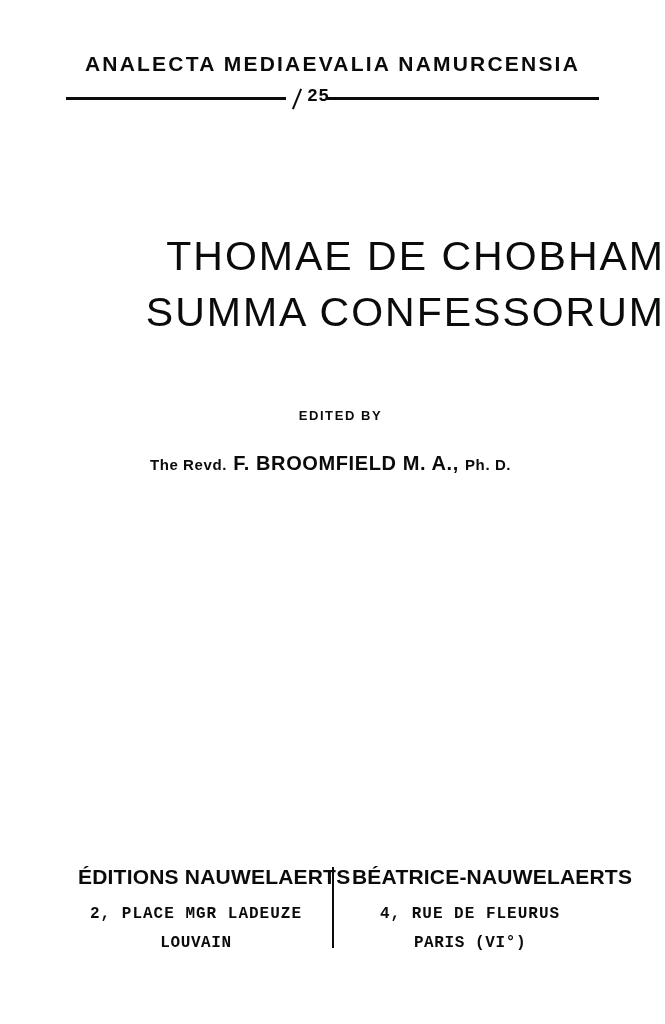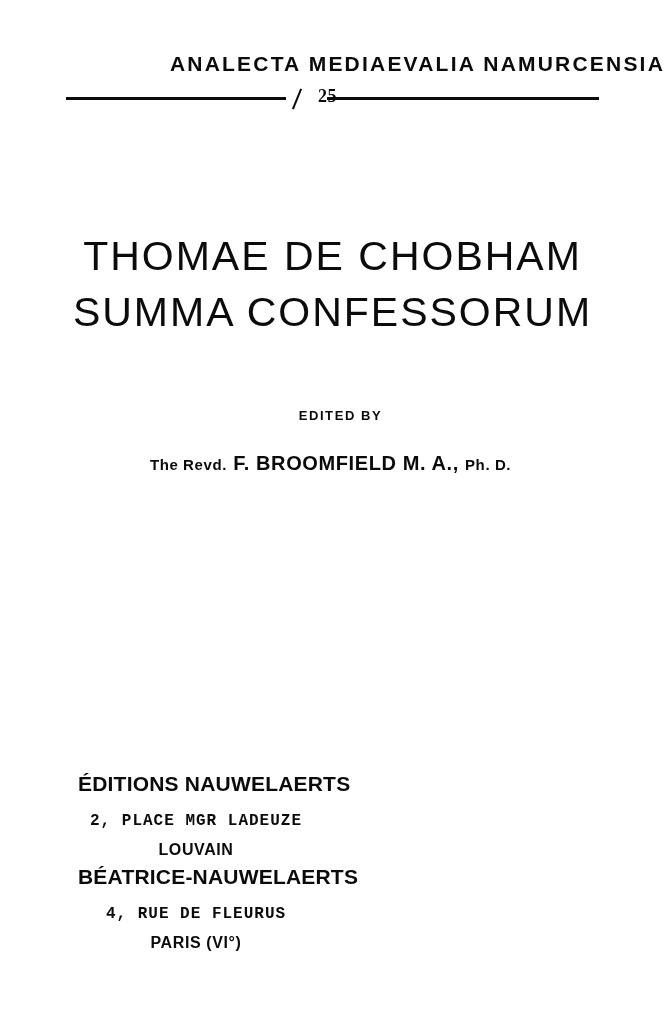--- a/index.html
+++ b/index.html
@@ -31,21 +31,20 @@
     right: 0;
     text-align: center;
   }
   .series-title {
     font-family: "Liberation Sans", sans-serif;
     font-weight: bold;
     font-size: 21px;
     letter-spacing: 2.2px;
     color: #0b0b0b;
     white-space: nowrap;
-    text-align: right;
   }
 
   .rule-wrap {
     position: absolute;
     top: 88px;
     left: 66px;
     width: 533px;
     height: 24px;
   }
   .rule-line {
@@ -68,35 +67,35 @@
     position: absolute;
     left: 8px;
     top: 0;
     width: 2px;
     height: 22px;
     background: #0b0b0b;
     transform: rotate(22deg);
   }
   .series-number {
     position: absolute;
-    left: 252px;
+    left: 241px;
     top: -2px;
-    font-family: Liberation Serif, serif;
+    font-family: Liberation Mono, monospace;
     font-weight: bold;
     font-size: 18px;
     letter-spacing: 0.5px;
   }
 
   
   .title-block {
     position: absolute;
     top: 228px;
     left: 0;
     right: 0;
-    text-align: center;
+    text-align: right;
   }
   .title-line {
     font-family: "Liberation Sans", sans-serif;
     font-weight: normal;
     font-size: 41px;
     letter-spacing: 2.0px;
     line-height: 56px;
     color: #0b0b0b;
     white-space: nowrap;
   }
@@ -129,21 +128,20 @@
 
   
   .publishers {
     position: absolute;
     bottom: 72px;
     left: 78px;
     width: 510px;
     display: flex;
     align-items: stretch;
     justify-content: space-between;
-    flex-direction: column;
   }
   .pub {
     width: 236px;
     text-align: center;
   }
   .pub-name {
     font-family: "Liberation Sans", sans-serif;
     font-weight: bold;
     font-size: 21px;
     letter-spacing: 0.2px;
@@ -152,21 +150,21 @@
   .pub-addr {
     margin-top: 16px;
     font-family: Liberation Mono, monospace;
     font-weight: bold;
     font-size: 16px;
     letter-spacing: 1.0px;
     white-space: nowrap;
   }
   .pub-city {
     margin-top: 11px;
-    font-family: Liberation Sans, sans-serif;
+    font-family: Liberation Mono, monospace;
     font-weight: bold;
     font-size: 16px;
     letter-spacing: 0.6px;
     white-space: nowrap;
   }
   .pub-divider {
     width: 2px;
     background: #0b0b0b;
     margin: 2px 0 4px 0;
   }

